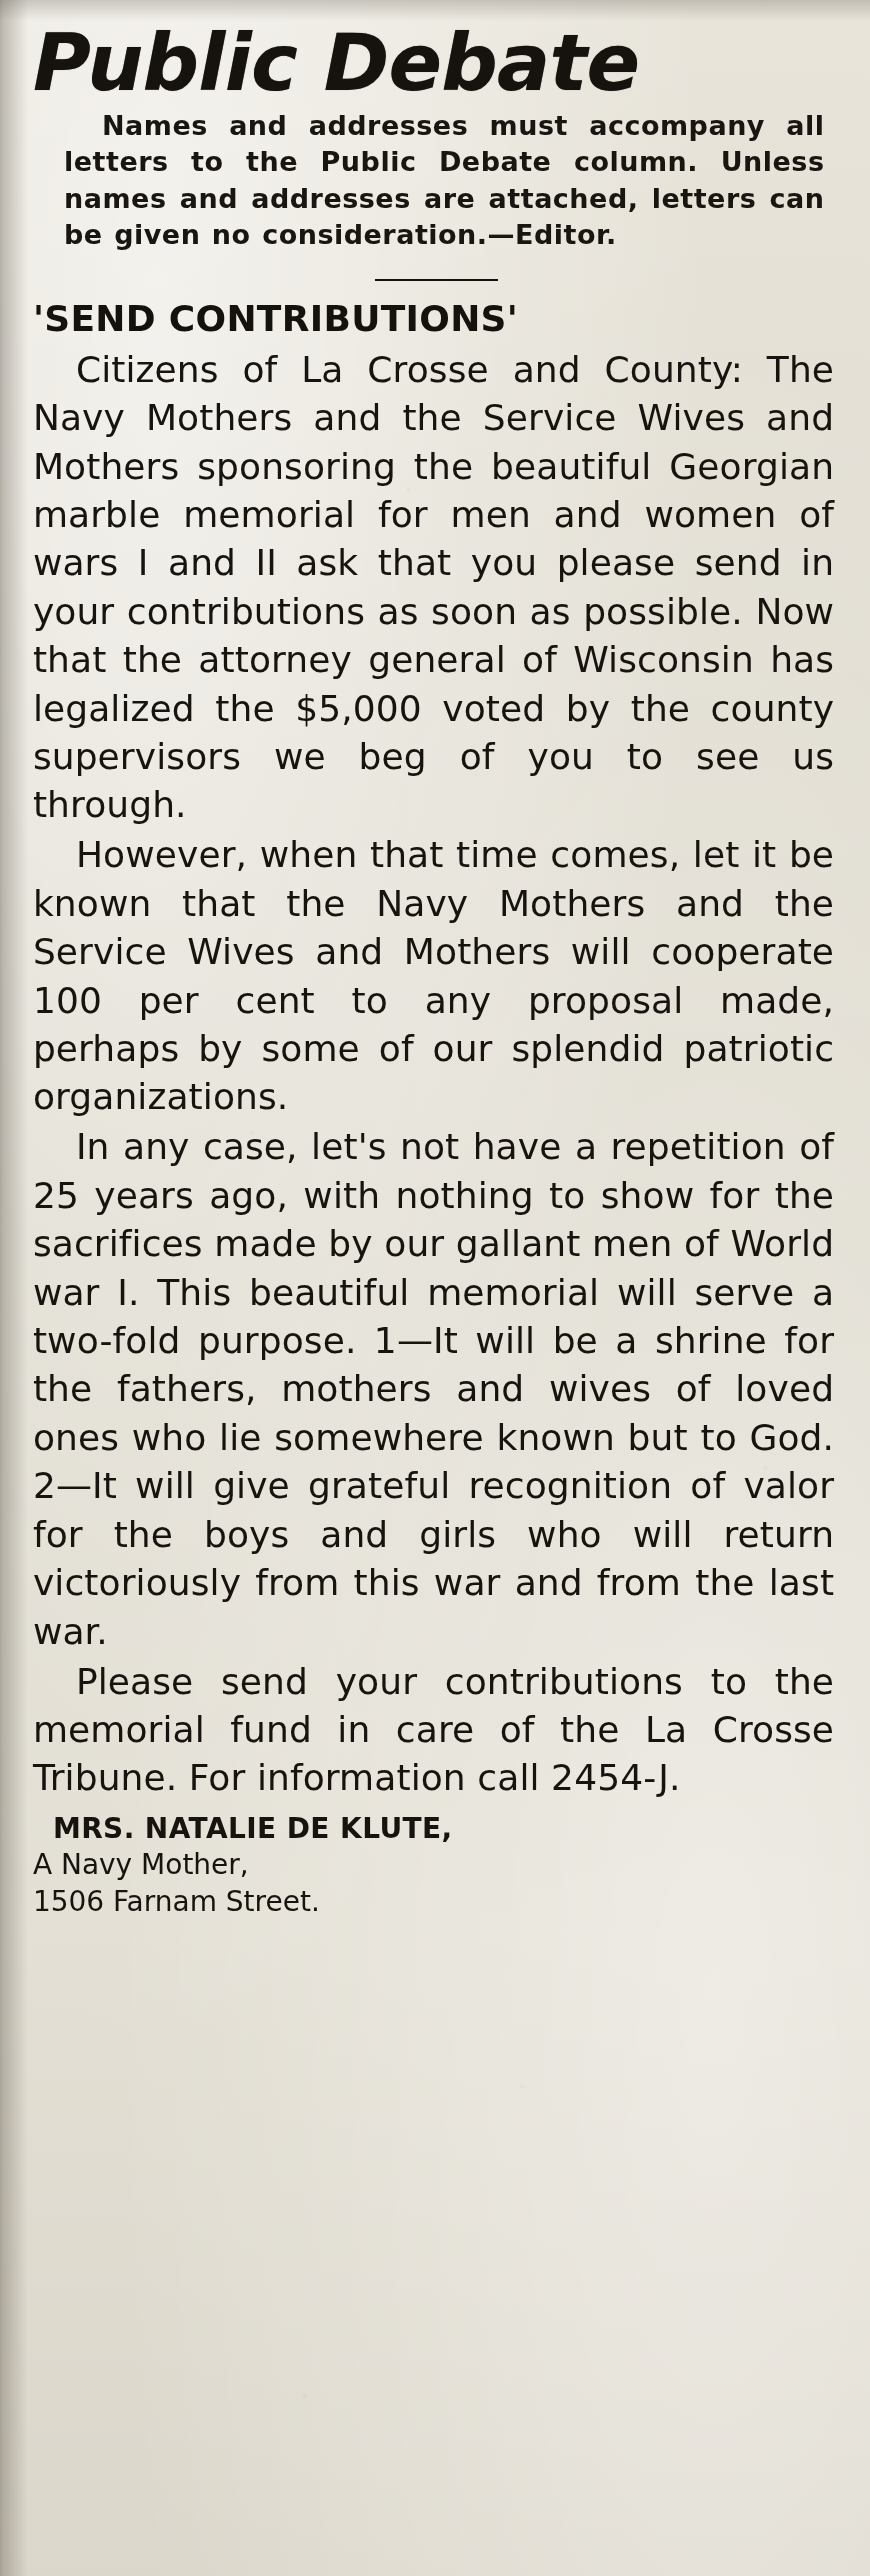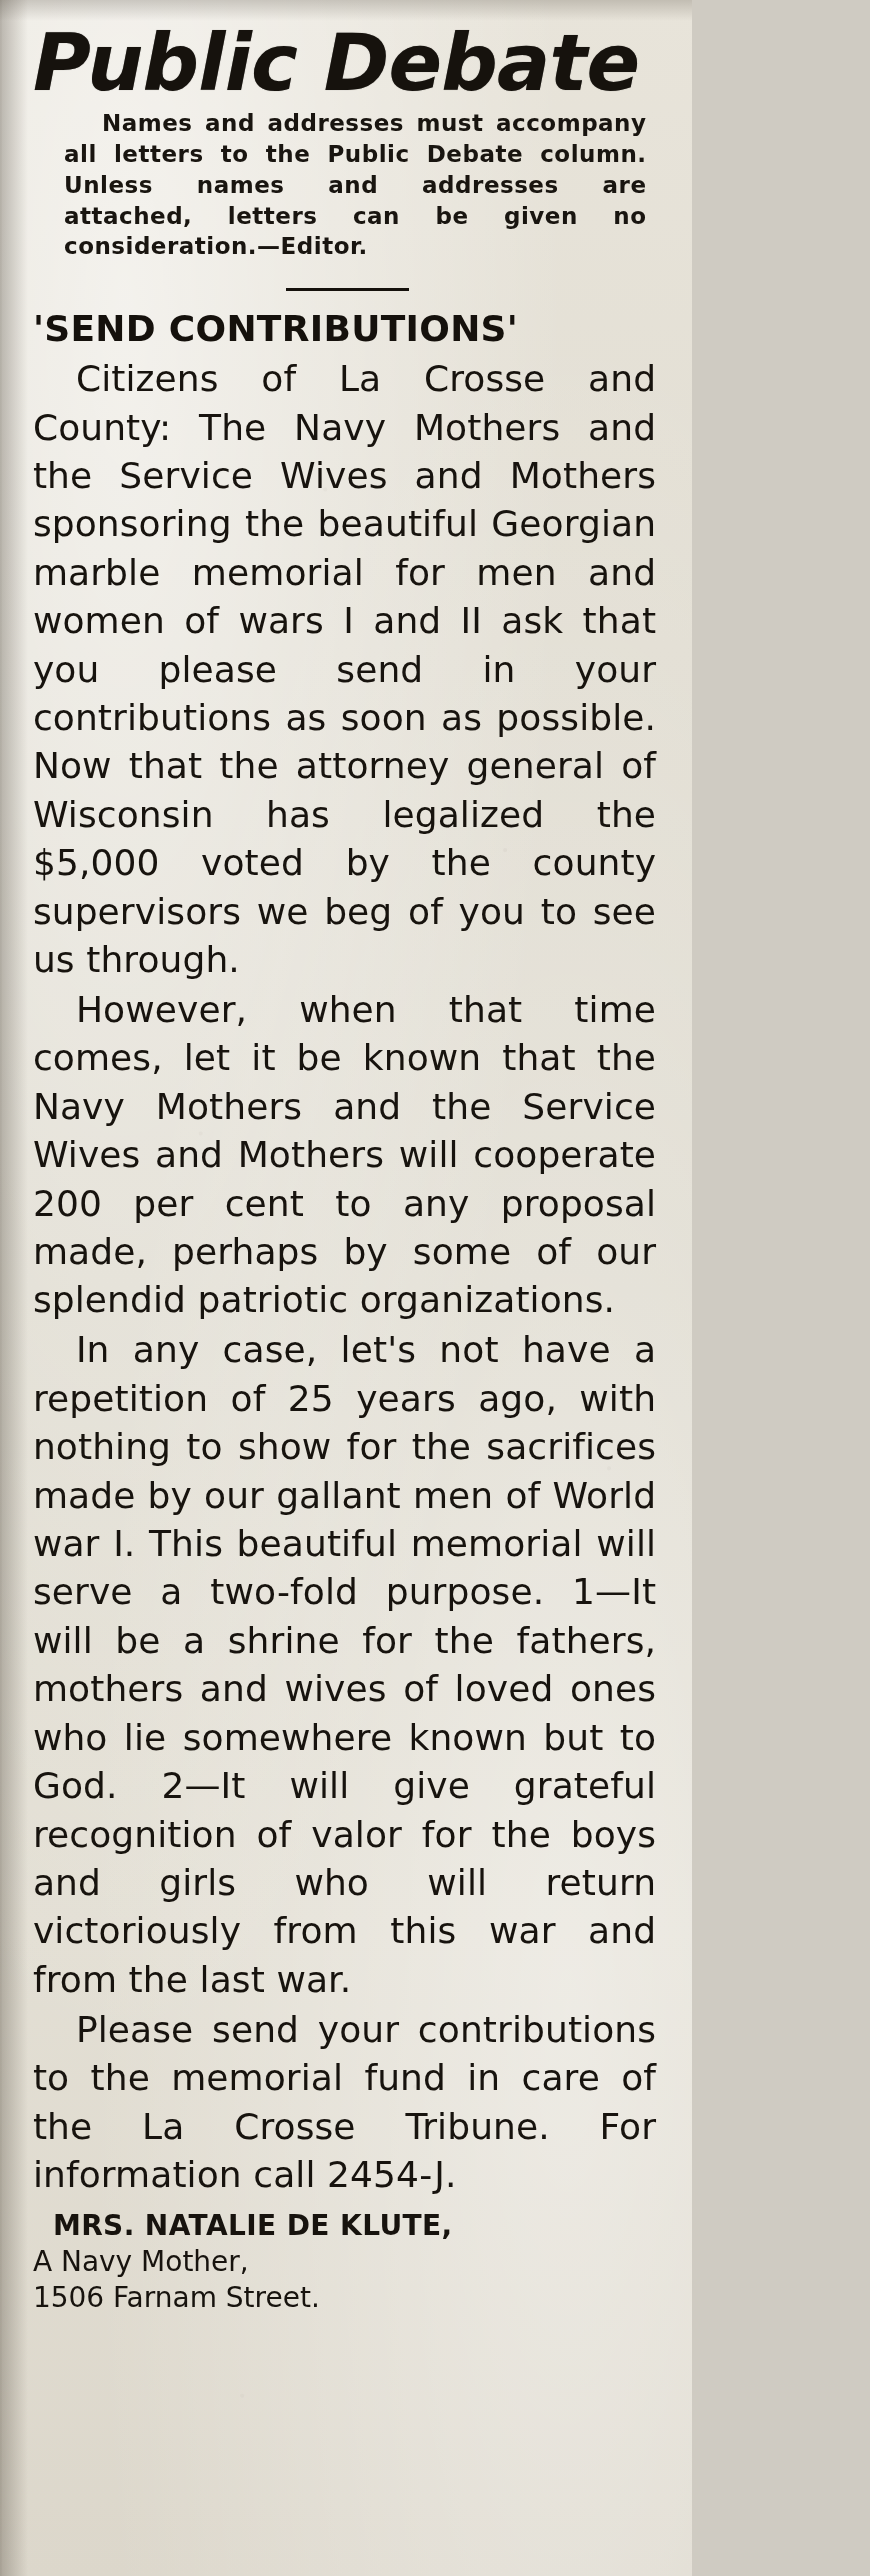--- a/index.html
+++ b/index.html
@@ -8,21 +8,21 @@
     background: #ffffff;
   }
   body {
     width: 870px;
     min-height: 2576px;
     font-family: "Liberation Serif", serif;
     background: #cfcbc2;
   }
   .page {
     position: relative;
-    width: 692px;
+    width: 870px;
     min-height: 2576px;
     box-sizing: border-box;
     background:
       radial-gradient(ellipse at 18% 12%, rgba(255,255,255,0.55), rgba(255,255,255,0) 55%),
       radial-gradient(ellipse at 82% 78%, rgba(255,255,255,0.40), rgba(255,255,255,0) 60%),
       linear-gradient(180deg, #e8e4da 0%, #e2ded3 25%, #dedace 50%, #e3dfd4 75%, #dcd7cb 100%);
     padding: 21px 24.5px 33px 28px;
     overflow: hidden;
   }
   
@@ -57,21 +57,21 @@
     font-size: 79px;
     line-height: 1.0;
     letter-spacing: -0.8px;
     color: #16120d;
     margin: 3.3px 0 4.9px 4.9px;
     text-shadow: 0 0 0.8px rgba(0,0,0,0.5);
   }
   .editor-note {
     font-family: "DejaVu Sans", sans-serif;
     font-weight: bold;
-    font-size: 23px;
+    font-size: 27px;
     line-height: 1.34;
     letter-spacing: 0.5px;
     color: #191510;
     text-align: justify;
     margin: 4.9px 21px 0 36px;
     word-spacing: 1.6px;
   }
   .editor-note .indent { display: inline-block; width: 38px; }
   .rule-wrap {
     text-align: center;
@@ -158,21 +158,21 @@
   <div class="editor-note"><span class="indent"></span><span>Names and addresses must accompany all letters to the Public Debate column. Unless names and addresses are attached, letters can be given no consideration.—Editor.</span></div>
 
   <div class="rule-wrap">
     <span class="rule"></span>
   </div>
 
   <h2 class="headline">'SEND CONTRIBUTIONS'</h2>
 
   <div class="body-copy">
     <p>Citizens of La Crosse and County: The Navy Mothers and the Service Wives and Mothers sponsoring the beautiful Georgian marble memorial for men and women of wars I and II ask that you please send in your contributions as soon as possible. Now that the attorney general of Wisconsin has legalized the $5,000 voted by the county supervisors we beg of you to see us through.</p>
-    <p>However, when that time comes, let it be known that the Navy Mothers and the Service Wives and Mothers will cooperate 200 per cent to any proposal made, perhaps by some of our splendid patriotic organizations.</p>
+    <p>However, when that time comes, let it be known that the Navy Mothers and the Service Wives and Mothers will cooperate 100 per cent to any proposal made, perhaps by some of our splendid patriotic organizations.</p>
     <p>In any case, let's not have a repetition of 25 years ago, with nothing to show for the sacrifices made by our gallant men of World war I. This beautiful memorial will serve a two-fold purpose. 1—It will be a shrine for the fathers, mothers and wives of loved ones who lie somewhere known but to God. 2—It will give grateful recognition of valor for the boys and girls who will return victoriously from this war and from the last war.</p>
     <p>Please send your contributions to the memorial fund in care of the La Crosse Tribune. For information call 2454-J.</p>
   </div>
 
   <div class="signoff">
     <span class="name">MRS. NATALIE DE KLUTE,</span>
     <span class="role">A Navy Mother,</span>
     <span class="addr">1506 Farnam Street.</span>
   </div>
 </div>

